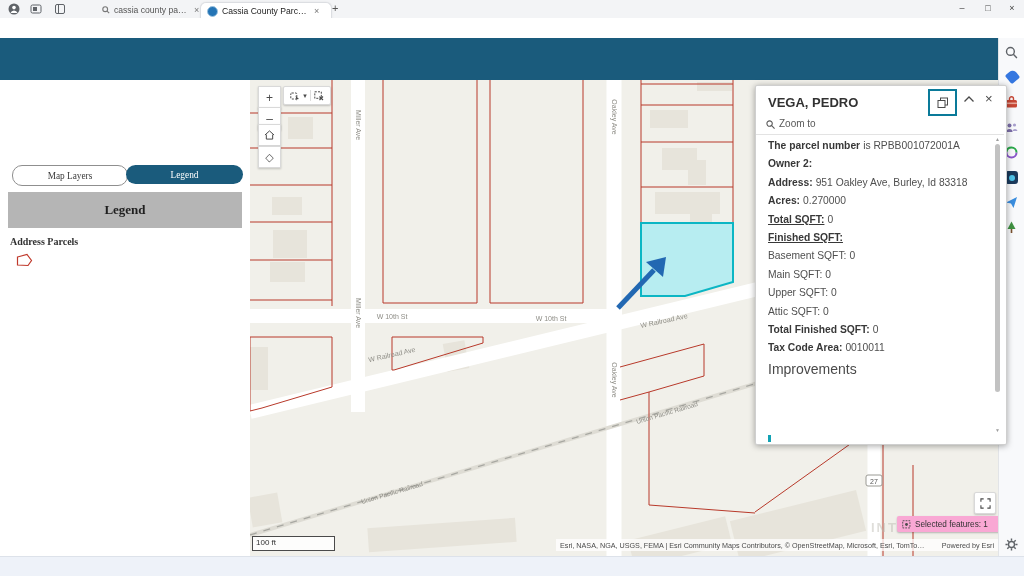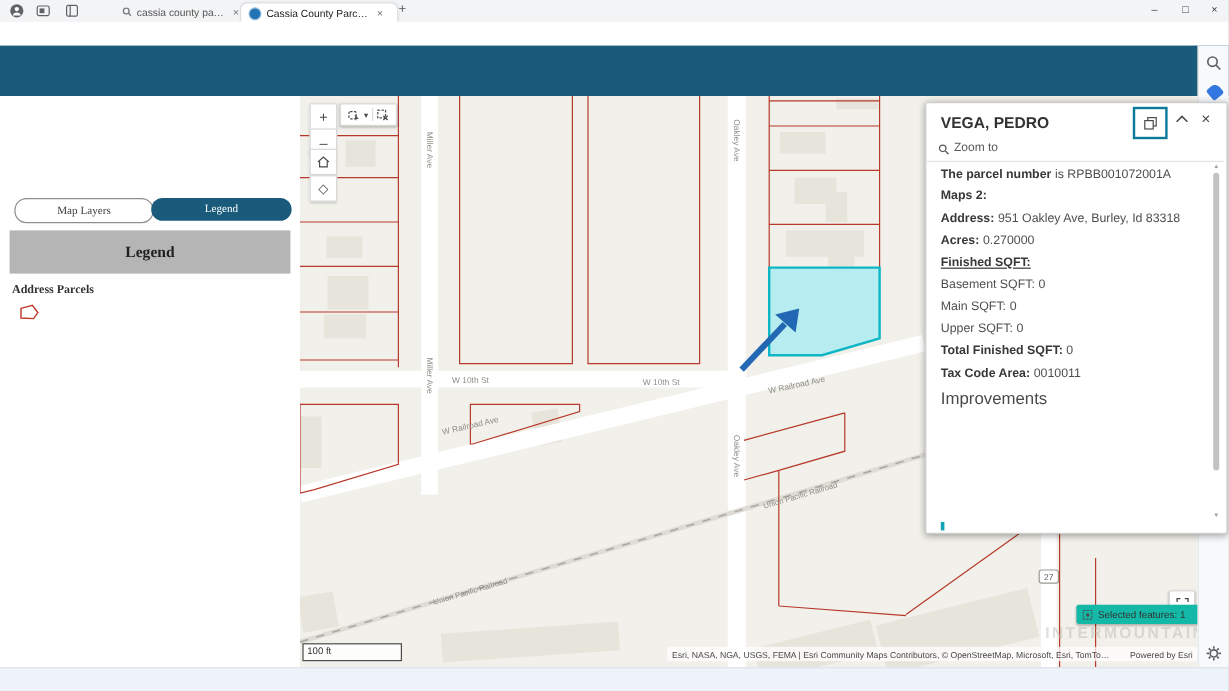--- a/index.html
+++ b/index.html
@@ -25,21 +25,21 @@
   .ph{font-size:9.3px;color:#8a8a8a;}
   .maghdr{position:absolute;top:52px;}
   
   #leftpanel{left:0;top:80px;width:250px;height:476px;background:#fff;border-right:1px solid #d8d8d8;font-family:Liberation Serif, serif;}
   .pill{position:absolute;top:85px;height:19px;border-radius:10px;display:flex;align-items:center;justify-content:center;font-size:9.3px;}
   #grayhdr{position:absolute;left:8px;top:112px;width:234px;height:36px;background:#b5b5b5;display:flex;align-items:center;justify-content:center;font-size:13px;font-weight:bold;color:#1f1f1f;}
   
   .mbtn{position:absolute;background:#fff;border:1px solid #d9d9d9;box-shadow:0 1px 2px rgba(0,0,0,.2);
     display:flex;align-items:center;justify-content:center;color:#4a4a4a;}
   
-  #popup{left:771px;top:85px;width:250px;height:358px;background:#fff;border:1px solid #cfcfcf;border-radius:2px;box-shadow:0 1px 6px rgba(0,0,0,.35);z-index:5;}
+  #popup{left:755px;top:85px;width:250px;height:358px;background:#fff;border:1px solid #cfcfcf;border-radius:2px;box-shadow:0 1px 6px rgba(0,0,0,.35);z-index:5;}
   #ptitle{position:absolute;left:12px;top:9px;font-size:13px;font-weight:bold;color:#323232;}
   .pf{font-size:10.3px;line-height:11px;color:#4f4f4f;margin-bottom:7.4px;}
   .pl{font-weight:bold;color:#383838;margin-right:3px;}
   .pu{text-decoration:underline;}
   .pp{font-weight:normal;color:#4f4f4f;margin-right:3px;}
   
   #sidebar{left:998px;top:38px;width:26px;height:518px;background:#f8f9fb;border-left:1px solid #e2e4e7;}
   .sic{position:absolute;left:6px;width:14px;height:14px;}
   
   #taskbar{left:0;top:556px;width:1024px;height:20px;background:#eef2f9;border-top:1px solid #dde2ea;}
@@ -269,21 +269,21 @@
   <div class="ab" style="left:556px;top:539px;width:442px;height:12px;background:rgba(255,255,255,.75);display:flex;align-items:center;justify-content:space-between;padding:0 4px;box-sizing:border-box;">
     <span class="tt" style="font-size:7.2px;color:#4a4a4a;max-width:370px;">Esri, NASA, NGA, USGS, FEMA | Esri Community Maps Contributors, © OpenStreetMap, Microsoft, Esri, TomTom, Garmin, SafeGraph, ...</span>
     <span style="font-size:7.2px;color:#4a4a4a;">Powered by Esri</span>
   </div>
 
   <div class="mbtn" style="left:974px;top:492px;width:20px;height:20px;border-radius:2px;">
     <svg width="11" height="11" viewBox="0 0 12 12">
         <path d="M1 4V1h3M8 1h3v3M11 8v3H8M4 11H1V8" fill="none" stroke="#4a4a4a" stroke-width="1.2"></path>
       </svg>
   </div>
-  <div class="ab" style="left:897px;top:504px;width:116px;height:16px;background:#14b8a6;border-radius:2px;box-shadow:0 1px 2px rgba(0,0,0,.25);display:flex;align-items:center;gap:4px;padding:0 5px;box-sizing:border-box;">
+  <div class="ab" style="left:897px;top:516px;width:116px;height:16px;background:#f9a8d4;border-radius:2px;box-shadow:0 1px 2px rgba(0,0,0,.25);display:flex;align-items:center;gap:4px;padding:0 5px;box-sizing:border-box;">
     <svg width="9" height="9" viewBox="0 0 10 10">
         <rect x="0.8" y="0.8" width="8" height="8" fill="none" stroke="#4a4a4a" stroke-dasharray="2 1.2"></rect>
         <circle cx="5" cy="5" r="1.6" fill="#4a4a4a"></circle>
       </svg>
     <span style="font-size:8.2px;color:#323232;">Selected features: 1</span>
   </div>
 
   <div class="ab" id="popup">
     <span id="ptitle">VEGA, PEDRO</span>
     <span class="ab" style="left:172px;top:3px;width:25px;height:23px;border:2px solid #0a7a99;display:flex;align-items:center;justify-content:center;">
@@ -303,27 +303,29 @@
       <svg width="9" height="9" viewBox="0 0 10 10">
           <circle cx="4" cy="4" r="3" fill="none" stroke="#595959" stroke-width="1.2"></circle>
           <path d="M6.3 6.3 9.5 9.5" stroke="#595959" stroke-width="1.2"></path>
         </svg>
       <span style="font-size:10px;color:#595959;">Zoom to</span>
     </span>
     <div class="ab" style="left:0;top:48px;width:248px;height:1px;background:#e3e3e3;"></div>
 
     <div class="ab" style="left:12px;top:54px;width:222px;">
       <div class="pf"><span class="pl">The parcel number</span><span>is RPBB001072001A</span></div>
-      <div class="pf"><span class="pl">Maps 2:</span><span></span></div>
+      <div class="pf"><span class="pl">Owner 2:</span><span></span></div>
       <div class="pf"><span class="pl">Address:</span><span>951 Oakley Ave, Burley, Id 83318</span></div>
       <div class="pf"><span class="pl">Acres:</span><span>0.270000</span></div>
+      <div class="pf"><span class="pl pu">Total SQFT:</span><span>0</span></div>
       <div class="pf"><span class="pl pu">Finished SQFT:</span><span></span></div>
       <div class="pf"><span class="pp">Basement SQFT:</span><span>0</span></div>
       <div class="pf"><span class="pp">Main SQFT:</span><span>0</span></div>
       <div class="pf"><span class="pp">Upper SQFT:</span><span>0</span></div>
+      <div class="pf"><span class="pp">Attic SQFT:</span><span>0</span></div>
       <div class="pf"><span class="pl">Total Finished SQFT:</span><span>0</span></div>
       <div class="pf"><span class="pl">Tax Code Area:</span><span>0010011</span></div>
       <div style="font-size:14px;color:#4a4a4a;margin-top:3px;">Improvements</div>
     </div>
     <div class="ab" style="left:12px;top:349px;width:3px;height:7px;background:#12a2b4;"></div>
 
     <span class="ab" style="left:239px;top:50px;font-size:5px;color:#9e9e9e;">▲</span>
     <div class="ab" style="left:239px;top:58px;width:5px;height:248px;background:#c2c2c2;border-radius:3px;"></div>
     <span class="ab" style="left:239px;top:341px;font-size:5px;color:#9e9e9e;">▼</span>
   </div>

